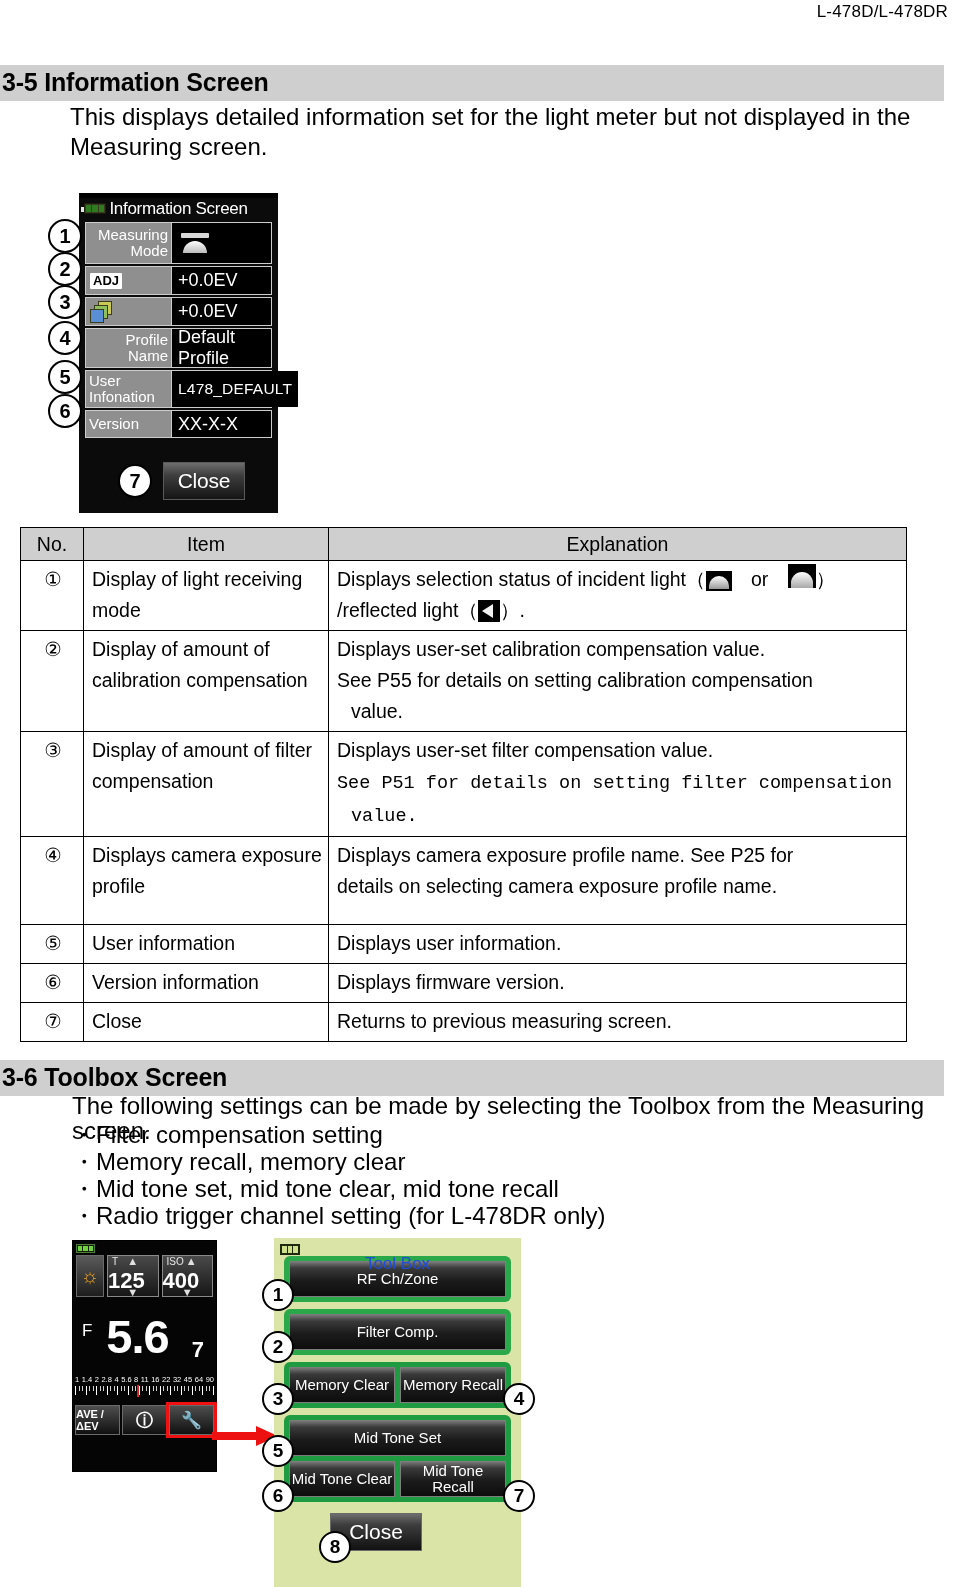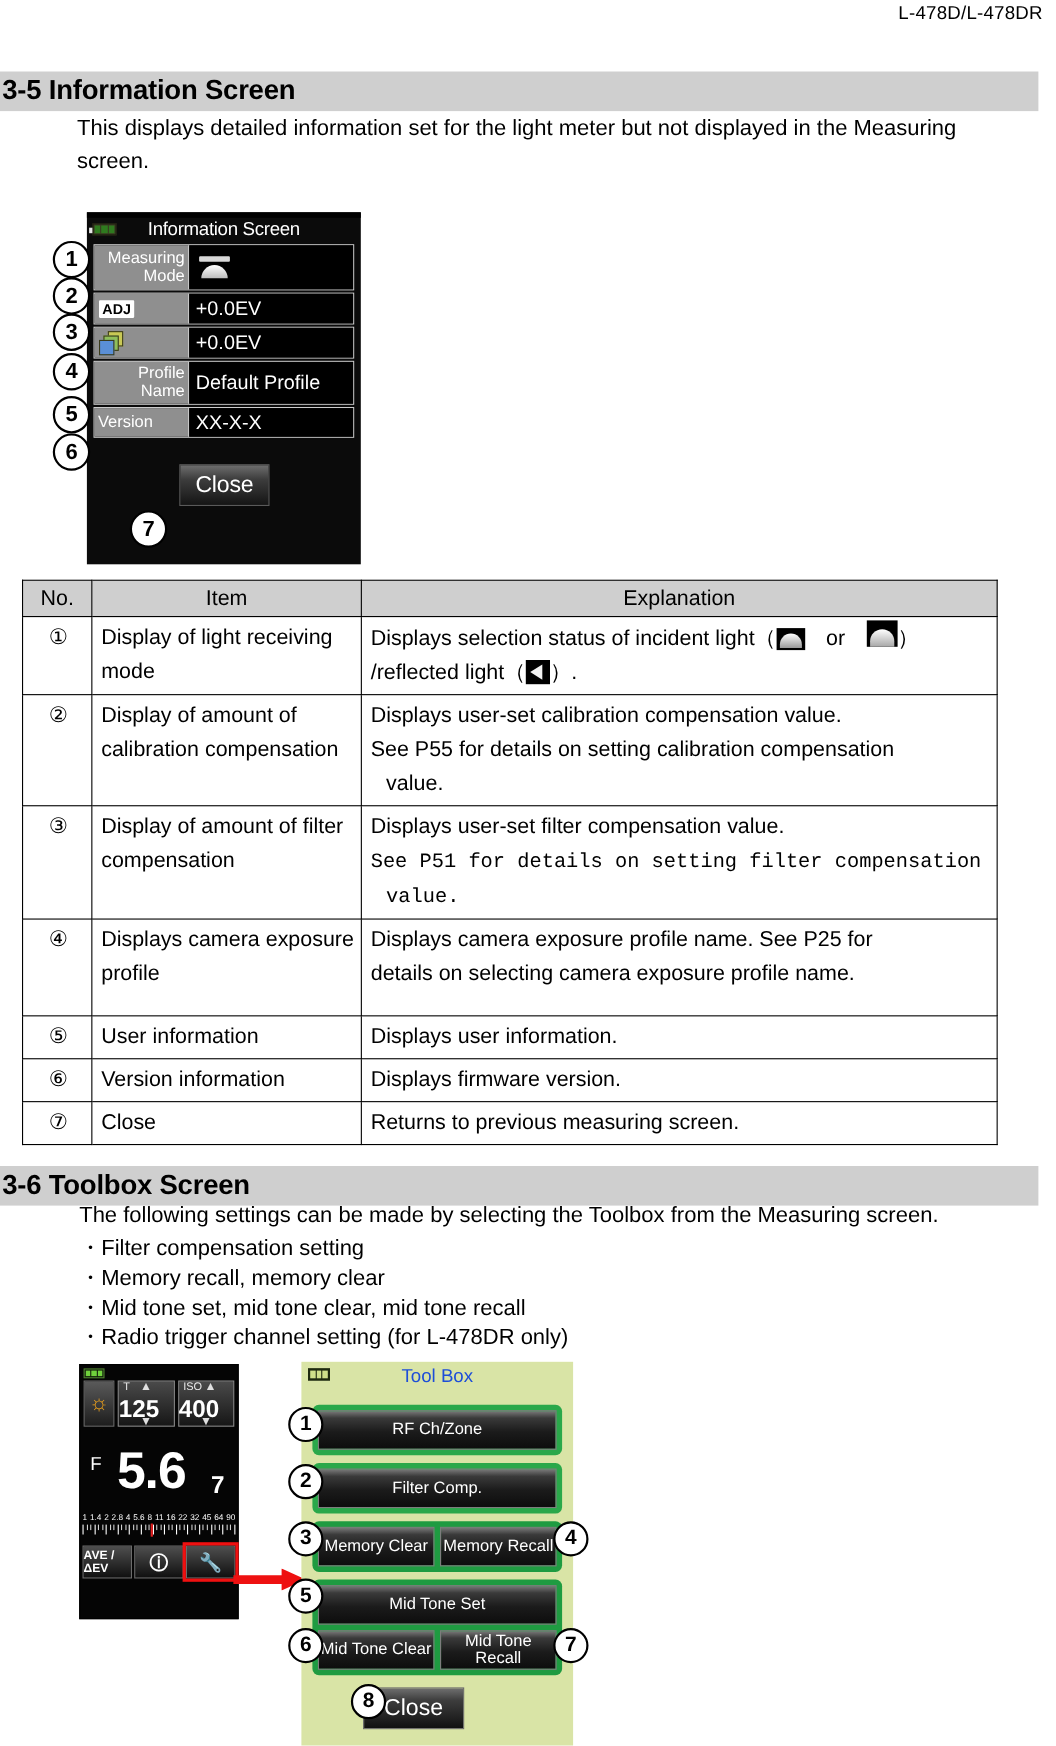--- a/index.html
+++ b/index.html
@@ -24,28 +24,28 @@
     position:absolute; left:0; width:944px;
     background:#cfcfcf;
     font-size:25px; font-weight:bold;
     padding:3px 0 4px 2px;
     letter-spacing:-.2px;
   }
 
   
   .para{
     position:absolute;
-    font-size:20px;
+    font-size:24px;
     line-height:30px;
   }
 
   
   .info-device{
     position:absolute; left:79px; top:193px;
-    width:249px; height:320px;
+    width:199px; height:320px;
     background:#0b0b0b;
     border-top:5px solid #000;
   }
   .dev-titlebar{
     position:relative; height:24px;
     color:#fff; font-size:17px; text-align:center;
     letter-spacing:-.3px;
   }
   .dev-titlebar .tt{ position:absolute; left:0; right:0; top:1px; }
   .batt{
@@ -261,22 +261,22 @@
   .arrow{
     position:absolute; left:212px; top:1426px; width:66px; height:20px;
   }
 
   
   .toolbox{
     position:absolute; left:274px; top:1238px;
     width:247px; height:349px;
     background:#d9e4a6;
   }
-  .tb-title{ position:relative; height:39px; text-align:center;
-             font-size:17px; color:#1d4ed8; padding-top:3px; }
+  .tb-title{ position:relative; height:18px; text-align:center;
+             font-size:17px; color:#1d4ed8; padding-top:16px; }
   .tb-batt{
     position:absolute; left:6px; top:6px; width:20px; height:11px;
     border:1.5px solid #1e2a10; background:#1e2a10; display:flex; gap:1px; padding:1px;
   }
   .tb-batt i{ flex:1; background:#cfe08a; }
   .tb-group{
     margin:0 10px 7px 10px;
     background:#2aa84a;
     border-radius:6px;
     padding:5px;
@@ -355,20 +355,27 @@
     </div>
 
     <div class="irow" style="height:40px;">
       <div class="lab">
         <span style="width:100%;text-align:right;">Profile</span>
         <span>Name</span>
       </div>
       <div class="val">Default Profile</div>
     </div>
 
+    <div class="irow" style="height:38px;">
+      <div class="lab lleft">
+        <span>User</span>
+        <span>Infonation</span>
+      </div>
+      <div class="val sm">L478_DEFAULT</div>
+    </div>
 
     <div class="irow" style="height:28px;">
       <div class="lab lleft">
         <span>Version</span>
       </div>
       <div class="val">XX-X-X</div>
     </div>
 
   </div>
 

